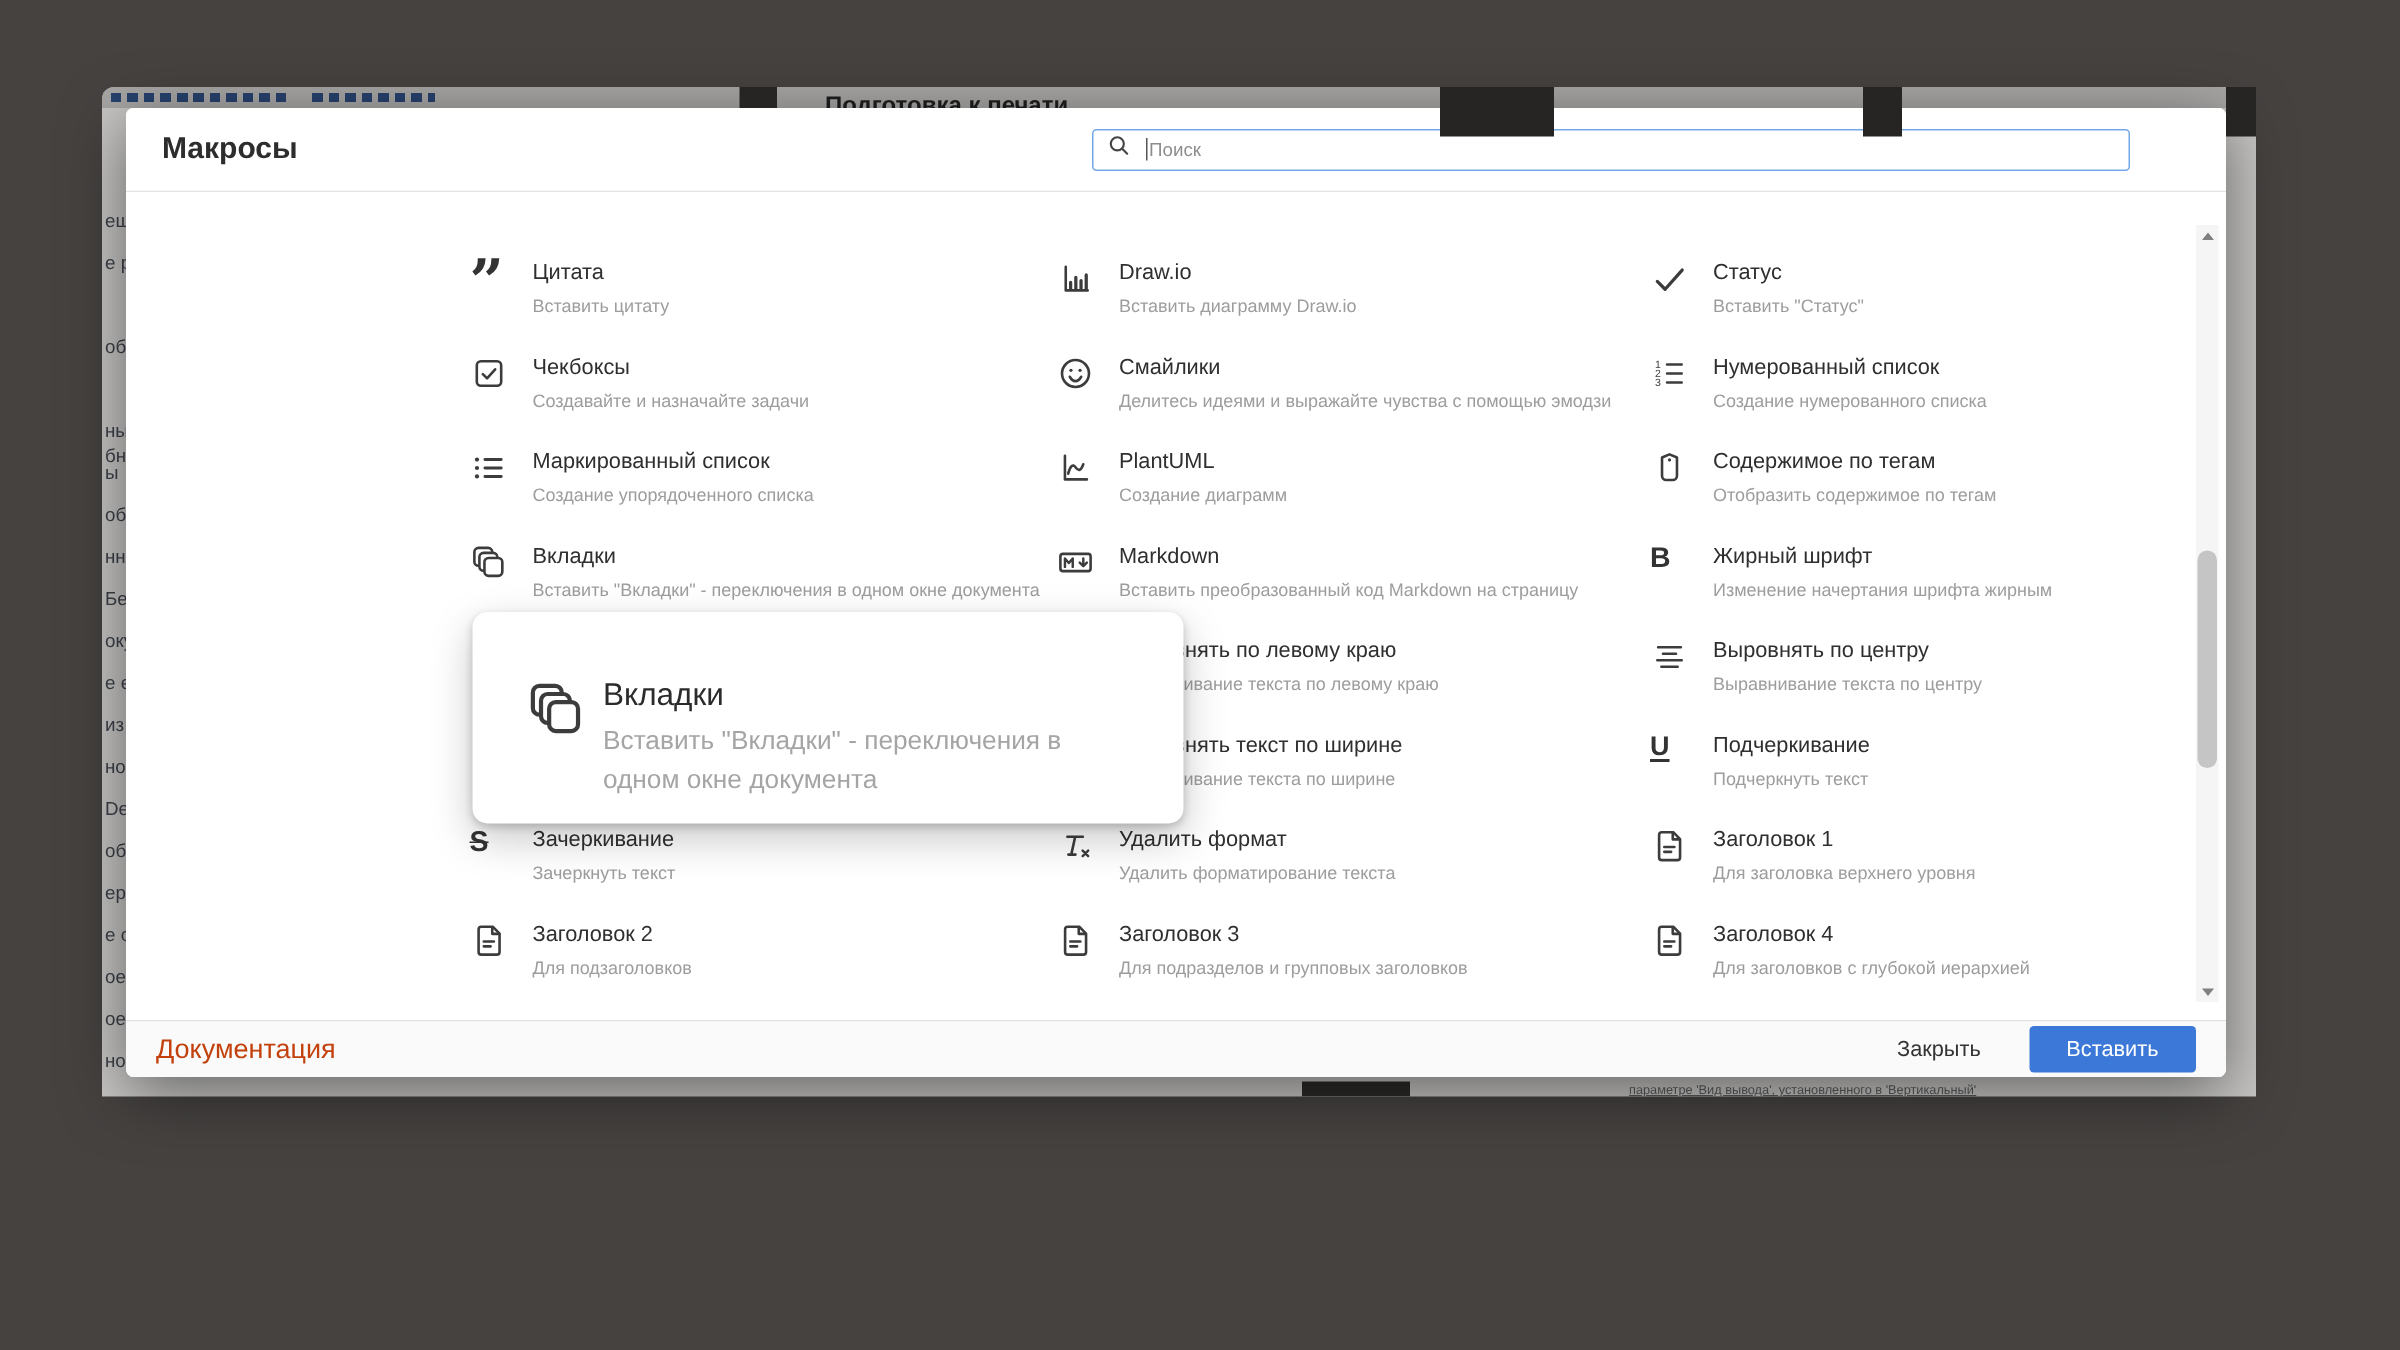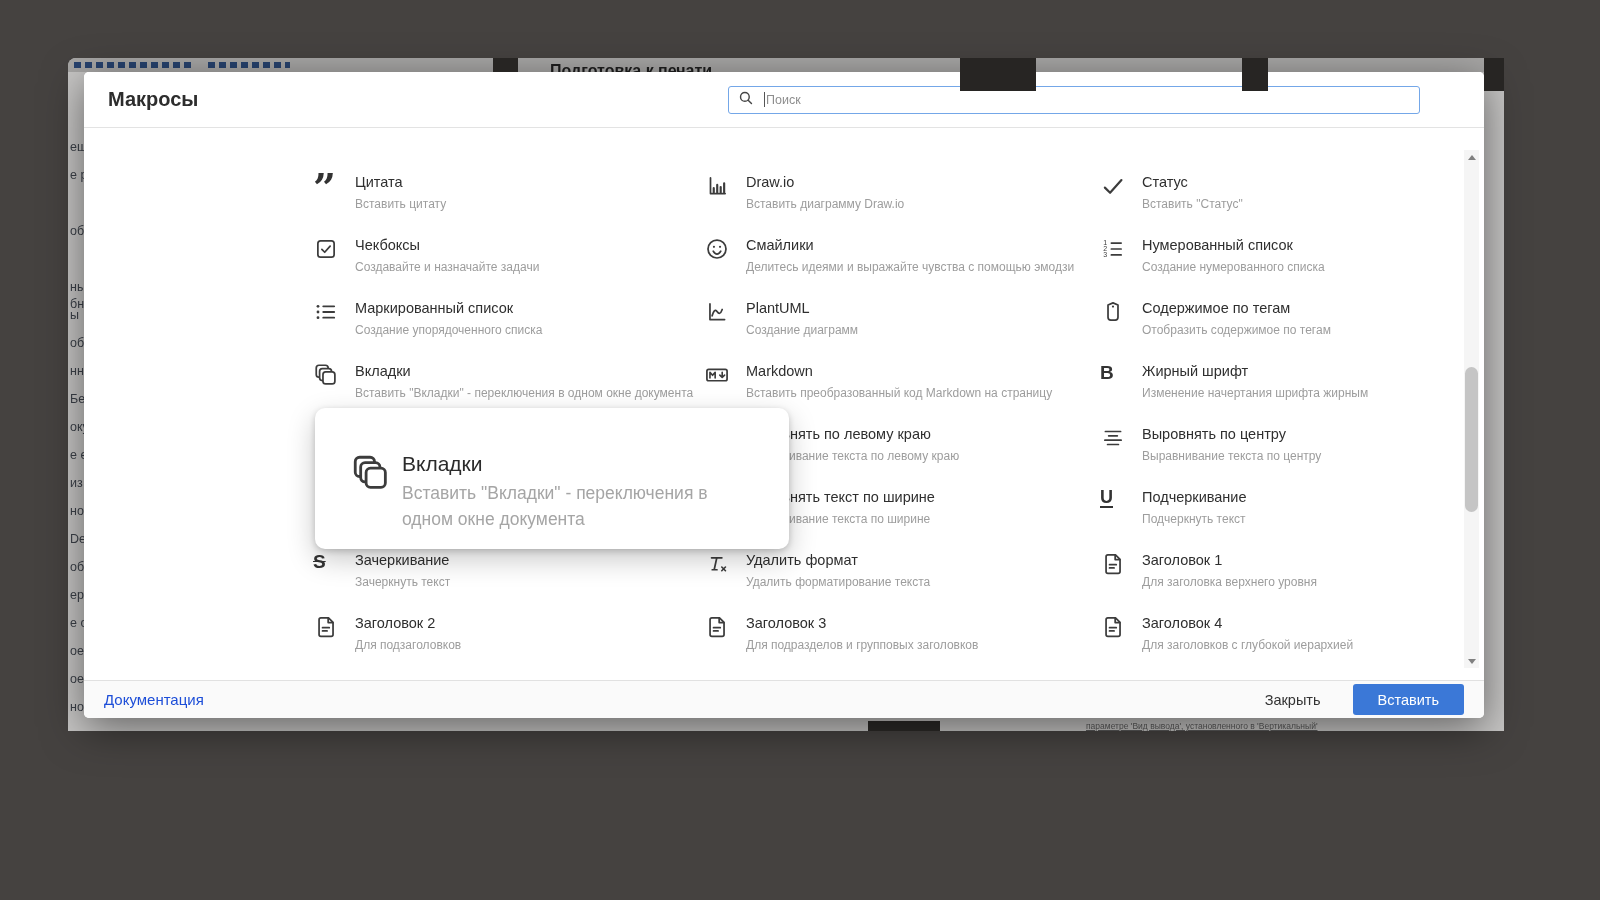--- a/index.html
+++ b/index.html
@@ -63,21 +63,21 @@
   
   .sb { position:absolute; right:5px; top:78px; width:15px; height:518px; background:#f5f5f5; z-index:15; }
   .sb-arrow { position:absolute; left:0; width:15px; height:14px; display:flex; align-items:center; justify-content:center; }
   .tri-up { width:0; height:0; border-left:4px solid transparent; border-right:4px solid transparent; border-bottom:5px solid #808080; }
   .tri-dn { width:0; height:0; border-left:4px solid transparent; border-right:4px solid transparent; border-top:5px solid #808080; }
   .sb-thumb { position:absolute; left:1px; top:217px; width:13px; height:145px; background:#c5c5c5; border-radius:7px; }
 
   
   .m-footer { position:absolute; left:0; right:0; bottom:0; height:38px; background:#fafafa;
     border-top:1px solid #e1e1e1; border-radius:0 0 5px 5px; display:flex; align-items:center; padding:0 20px; }
-  .doc-link { font-size:15px; color:#1d4ed8; cursor:pointer; }
+  .doc-link { font-size:18px; color:#c2410c; cursor:pointer; }
   .f-spacer { flex:1; }
   .btn-close { background:transparent; border:none; font-size:14.5px; color:#333; padding:6px 14px; margin-right:18px; cursor:pointer;
     font-family:"Liberation Sans","DejaVu Sans",sans-serif; }
   .btn-insert { background:#3b78d7; border:none; color:#fff; font-size:14.5px; height:31px; padding:0 25px;
     border-radius:3px; cursor:pointer; font-family:"Liberation Sans","DejaVu Sans",sans-serif; }
 </style>
 </head>
 <body>
 
 <div class="page">

